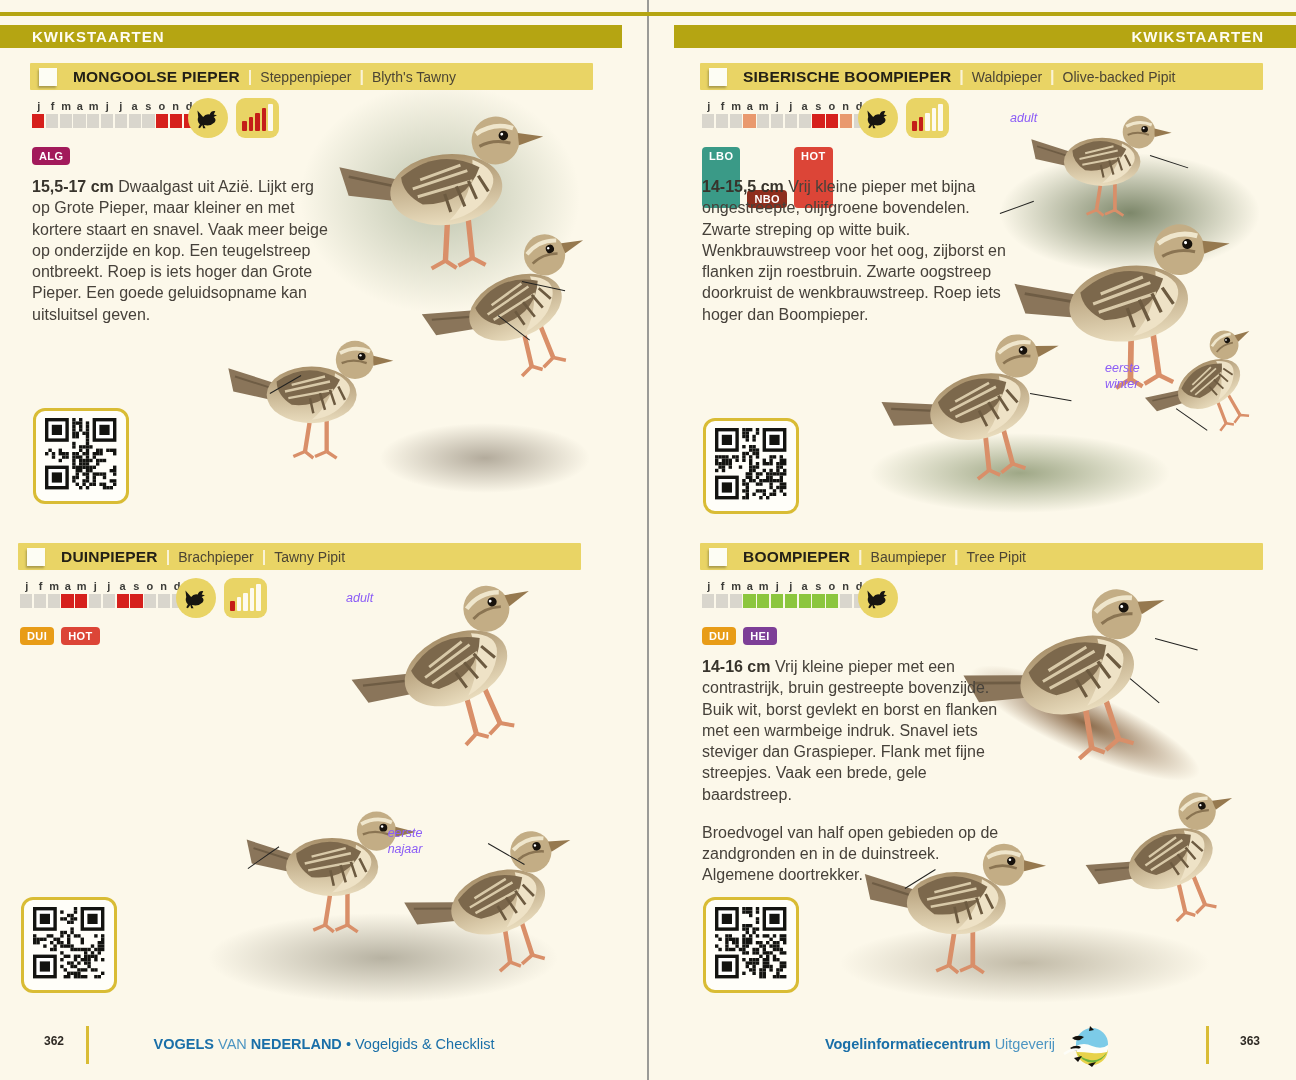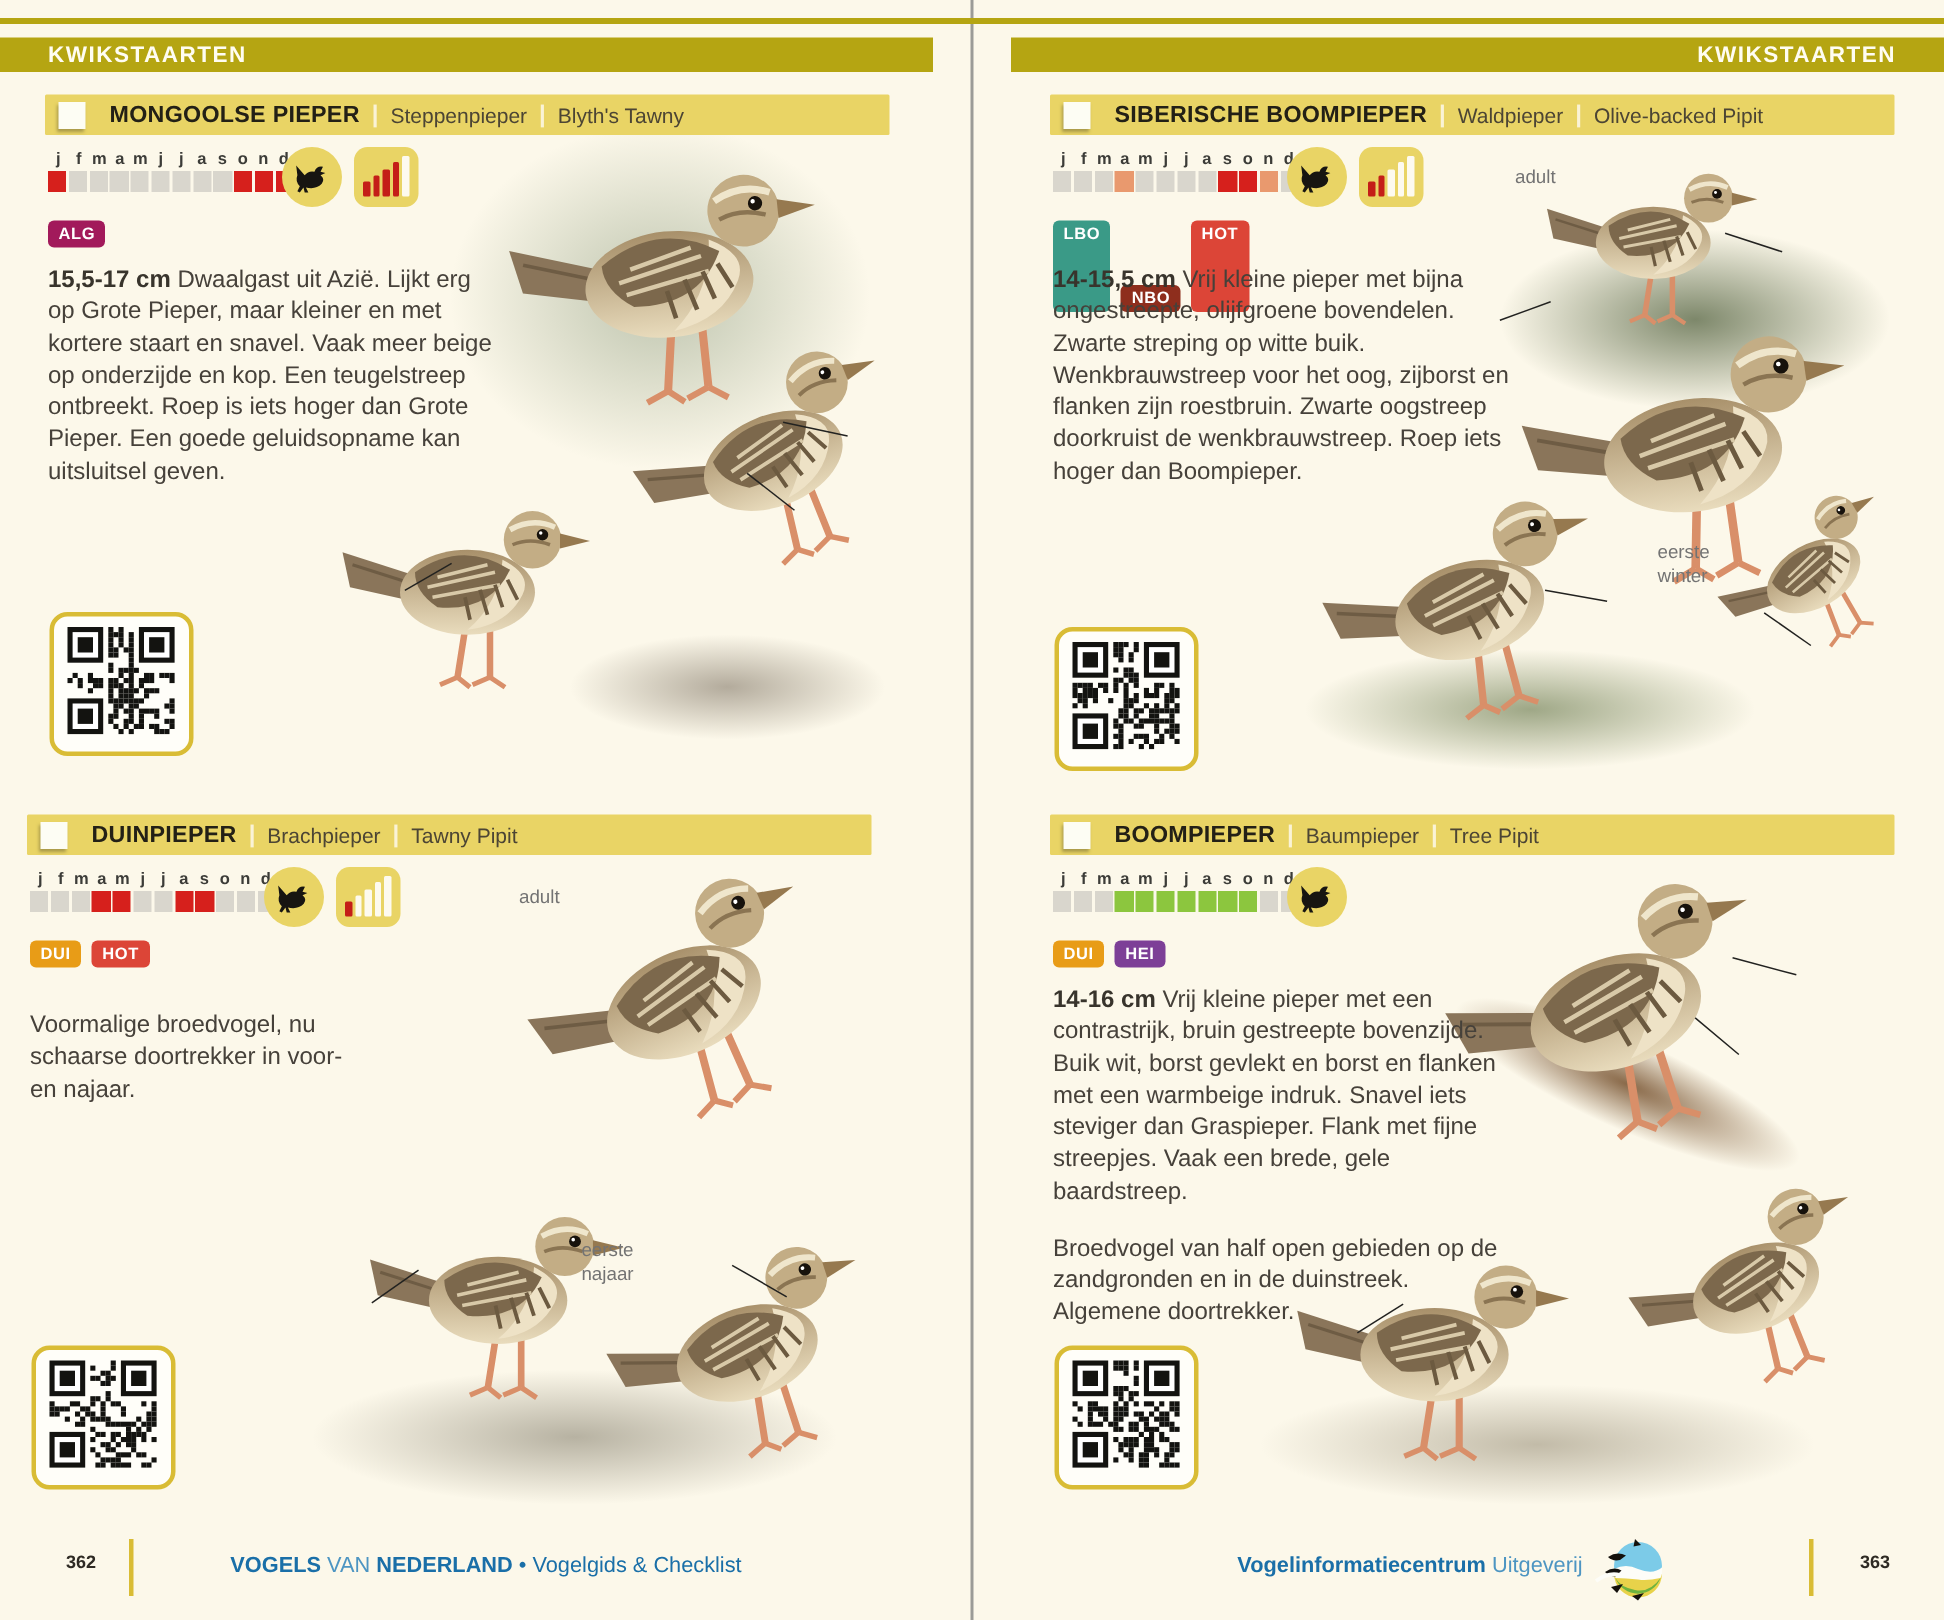--- a/index.html
+++ b/index.html
@@ -50,21 +50,21 @@
   .desc b{color:#38342c;}
   .desc-p2{margin-top:17px;}
   .desc-p2:empty{display:none;}
   .desc-p2.narrow{width:225px;}
 
   .qr-box{
     position:absolute;left:3px;width:90px;height:90px;border:3px solid #d9bc35;border-radius:12px;
     background:#fffef9;display:flex;align-items:center;justify-content:center;
   }
 
-  .photo-label{position:absolute;font-size:12.5px;color:#737373;line-height:1.3;}
+  .photo-label{position:absolute;font-size:12.5px;color:#8b5cf6;line-height:1.3;font-style:italic;}
 
   .blob{position:absolute;border-radius:50%;}
   .annline{position:absolute;height:1.4px;background:#222220;transform-origin:left center;}
 
   .bird{position:absolute;}
 
   .footer-pageno{position:absolute;top:1034px;font-size:12px;font-weight:bold;color:#2e2a24;}
   .footer-rule{position:absolute;top:1026px;width:2.5px;height:38px;background:#d9bc35;}
   .footer-center{
     position:absolute;top:1036px;font-size:14.5px;color:#1a6fa8;white-space:nowrap;
@@ -372,21 +372,20 @@
       <div class="bar" style="height: 14px; background: rgb(253, 250, 239);"></div>
       <div class="bar" style="height: 18px; background: rgb(253, 250, 239);"></div>
       <div class="bar" style="height: 23px; background: rgb(253, 250, 239);"></div>
       <div class="bar" style="height: 27px; background: rgb(253, 250, 239);"></div>
     </div>
   <div class="badges">
       <span class="badge" style="background: rgb(232, 156, 23);">DUI</span>
       <span class="badge" style="background: rgb(220, 69, 55);">HOT</span>
     </div>
   <div class="desc">
-    <div class="desc-p2 narrow">Voormalige broedvogel, nu schaarse doortrekker in voor- en najaar.</div>
   </div>
   <span class="photo-label" style="left:328px;top:47px;">adult</span>
   <span class="photo-label" style="left:355px;top:282px;width:64px;text-align:center;">eerste najaar</span>
   <div class="qr-box" style="top:354px;">
       <div><svg width="74" height="74" viewBox="0 0 74 74">
           <rect x="41.8" y="1" width="3.4" height="3.4" fill="#131310"></rect>
           <rect x="28.2" y="4.4" width="3.4" height="3.4" fill="#131310"></rect>
           <rect x="41.8" y="4.4" width="3.4" height="3.4" fill="#131310"></rect>
           <rect x="35" y="7.8" width="3.4" height="3.4" fill="#131310"></rect>
           <rect x="38.4" y="7.8" width="3.4" height="3.4" fill="#131310"></rect>

